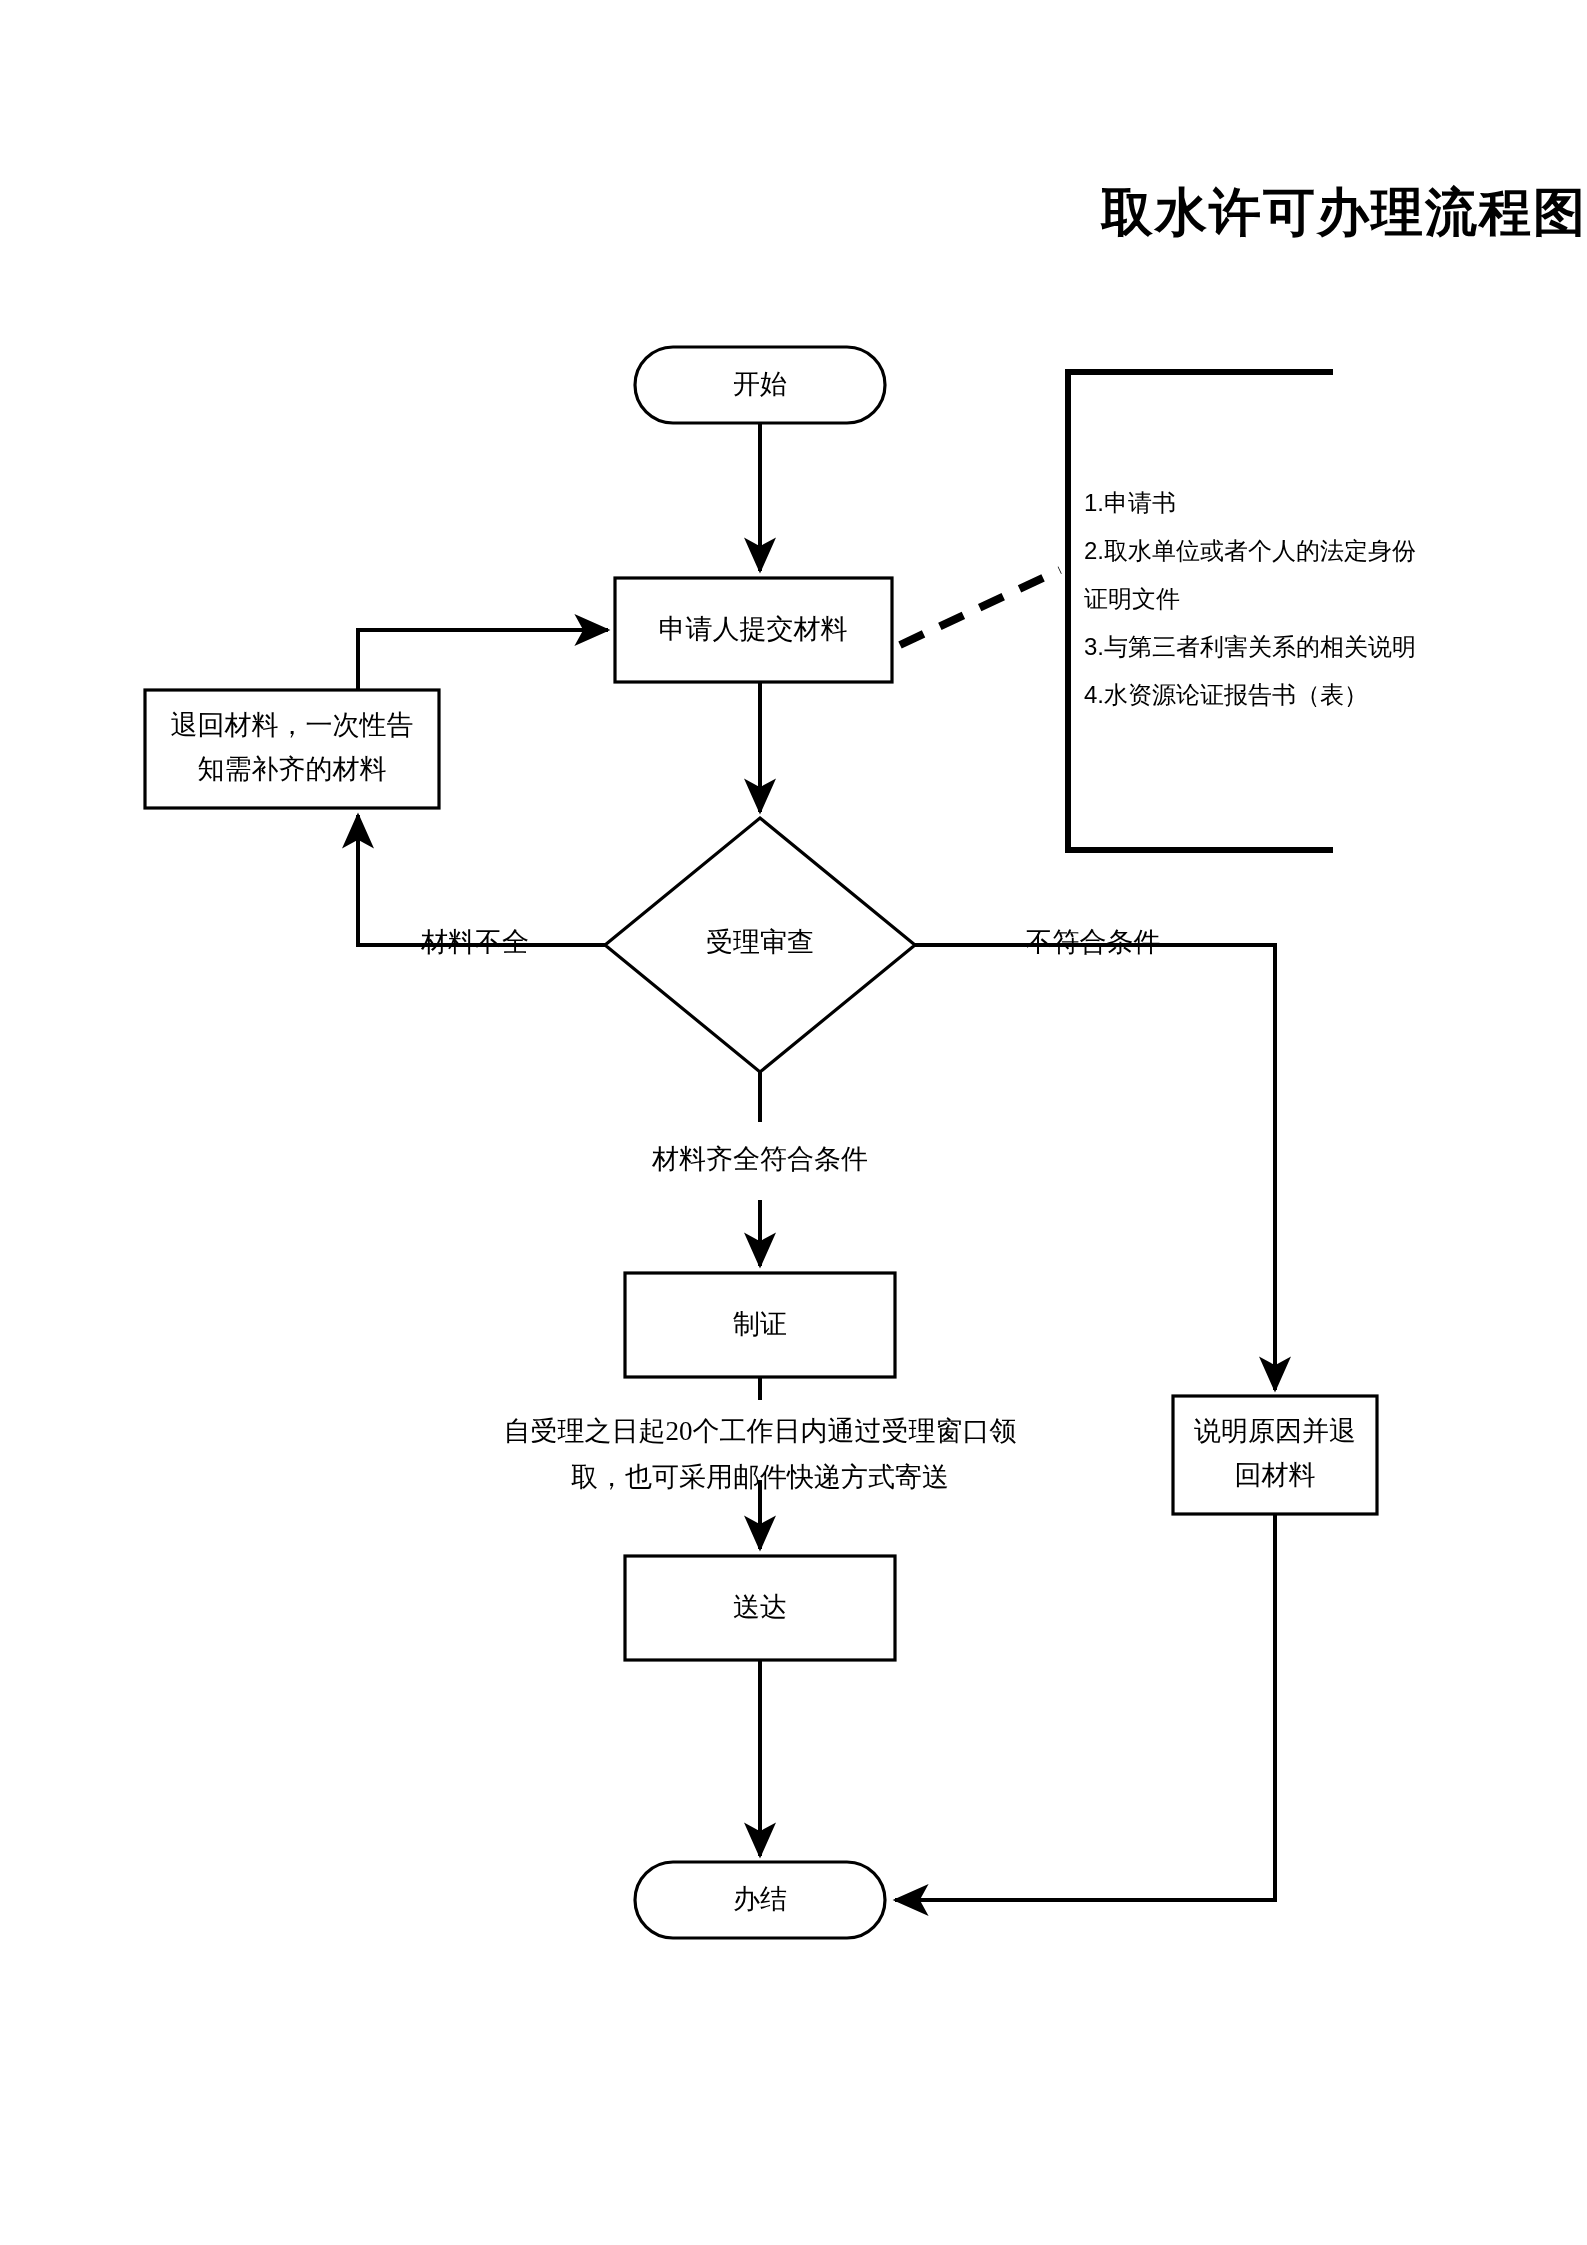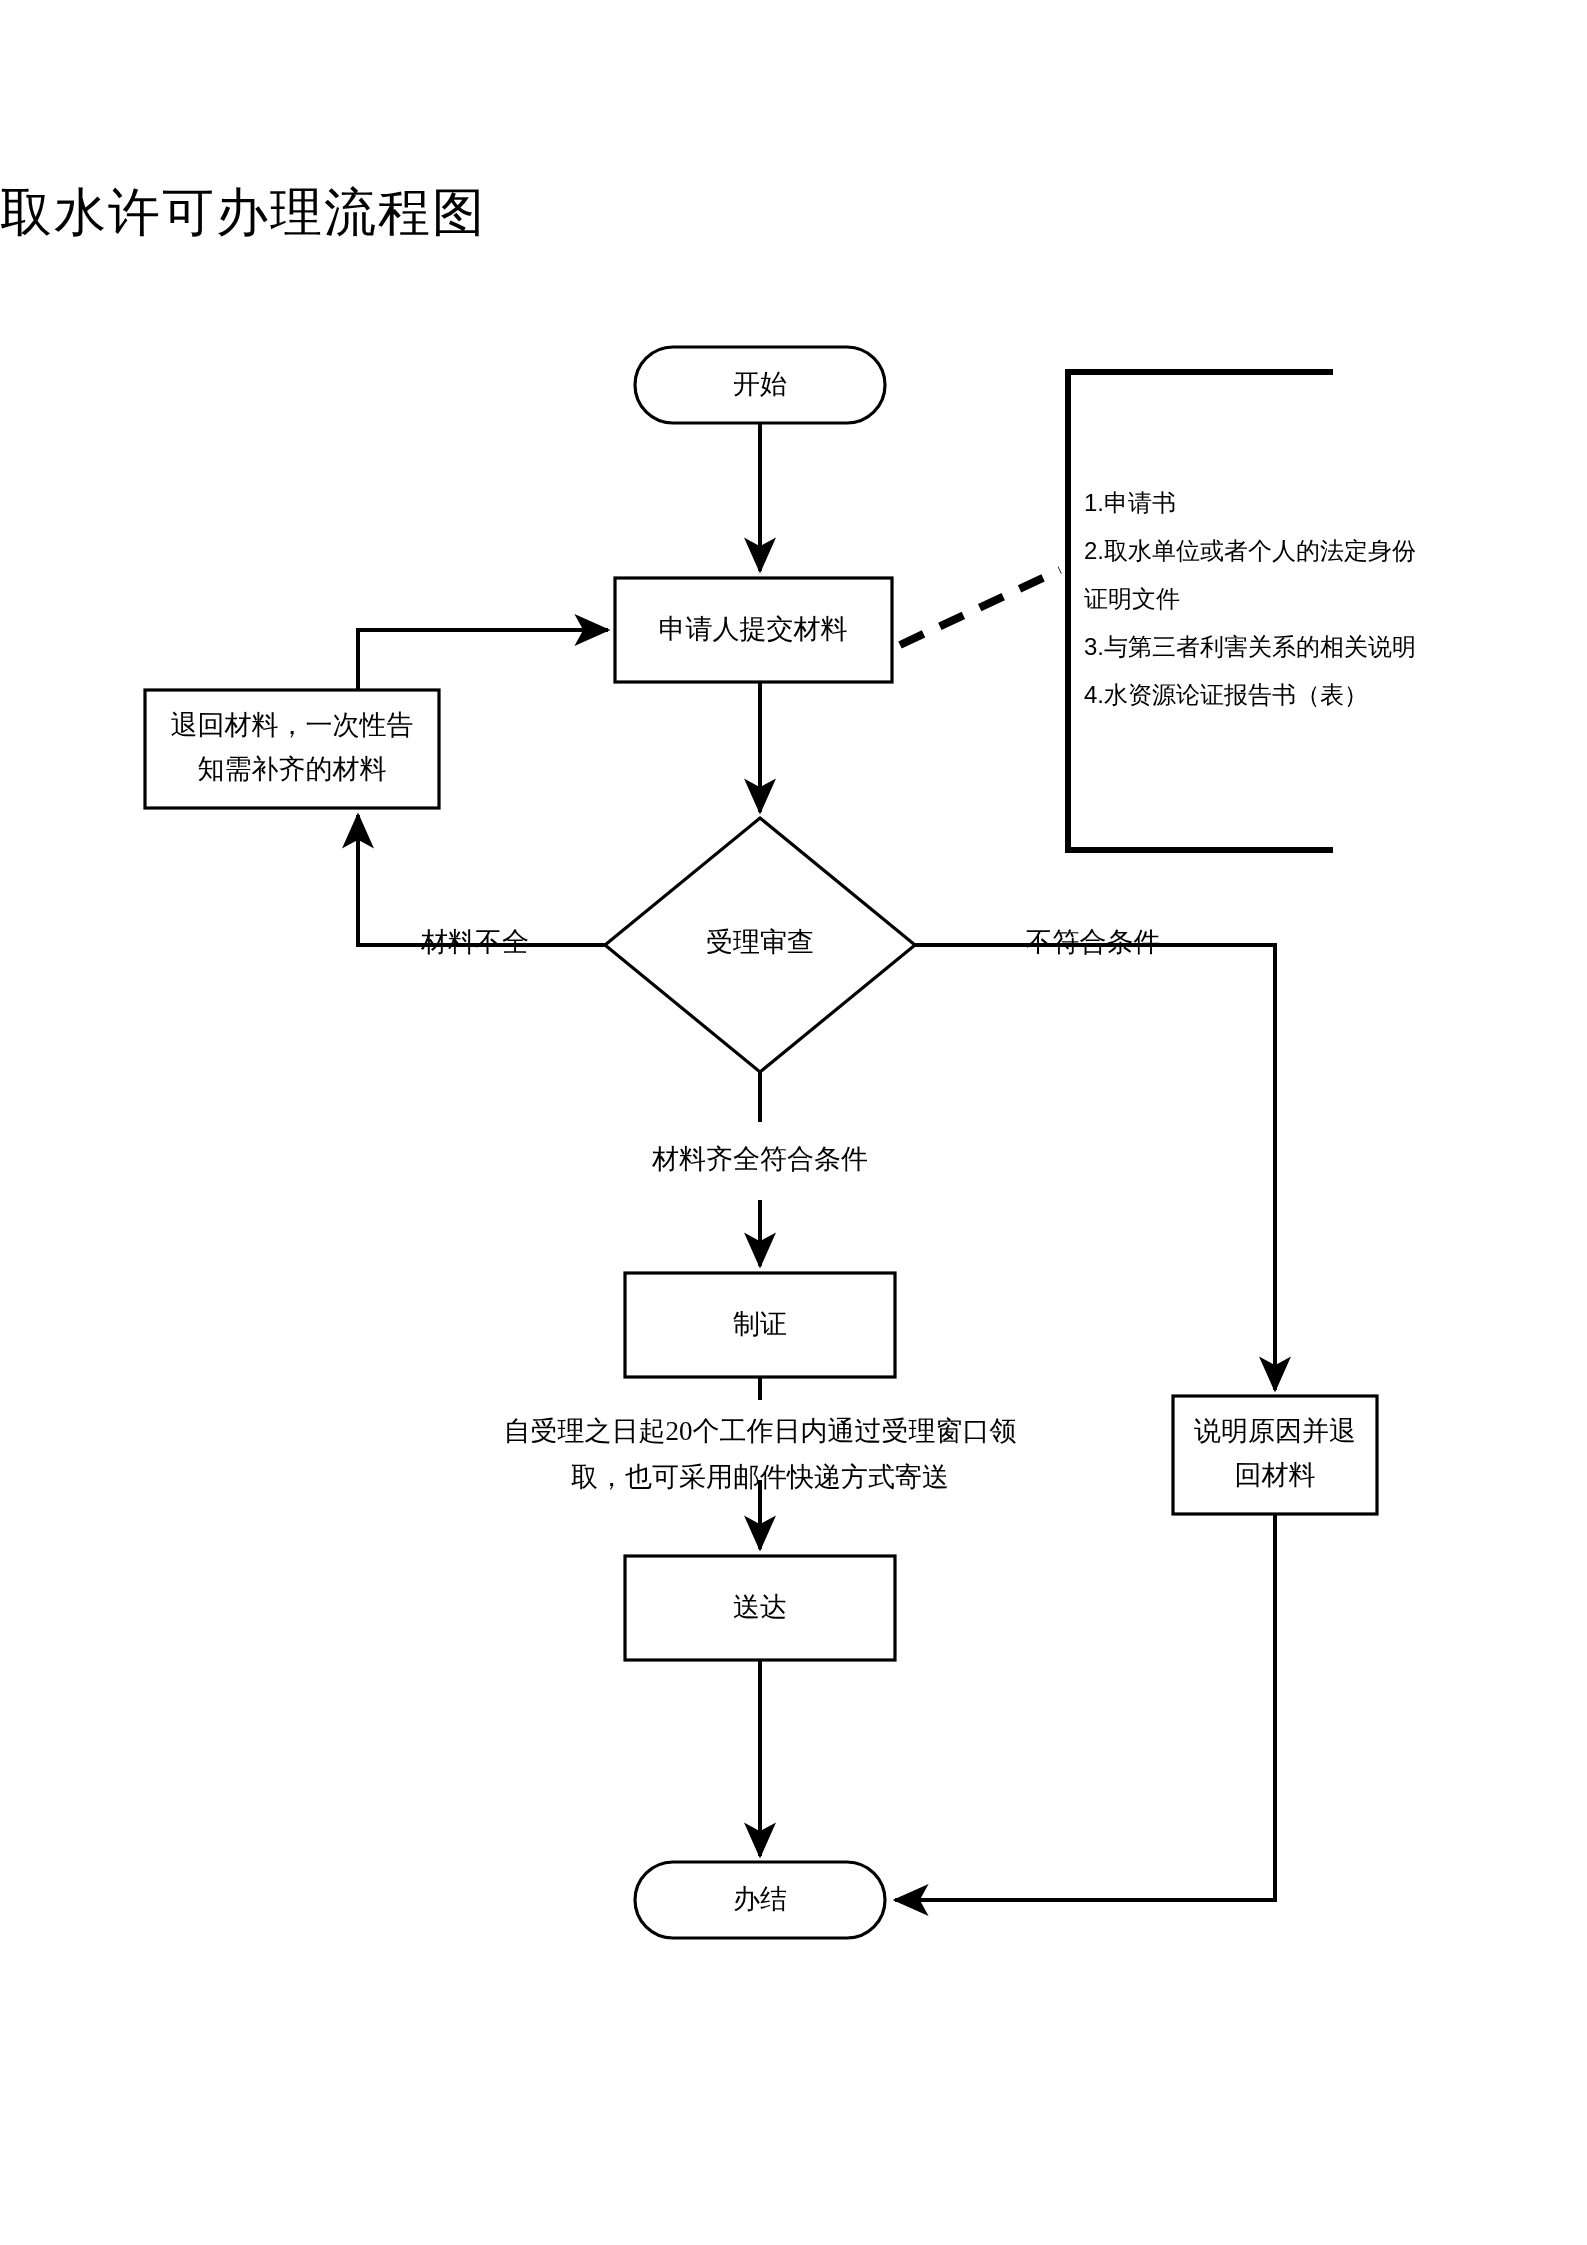--- a/index.html
+++ b/index.html
@@ -18,23 +18,23 @@
     position: relative;
     width: 1587px;
     height: 2245px;
     background: #ffffff;
   }
   #flow-title {
     position: absolute;
     left: 0;
     top: 178px;
     width: 1587px;
-    text-align: left;
-    font-family: "Liberation Serif", "DejaVu Serif", serif;
-    font-weight: normal;
+    text-align: right;
+    font-family: "Liberation Serif", "DejaVu Serif", serif;
+    font-weight: bold;
     font-size: 52px;
     letter-spacing: 2px;
     color: #000000;
   }
   svg#flow-svg {
     position: absolute;
     left: 0;
     top: 0;
     width: 1587px;
     height: 2245px;

